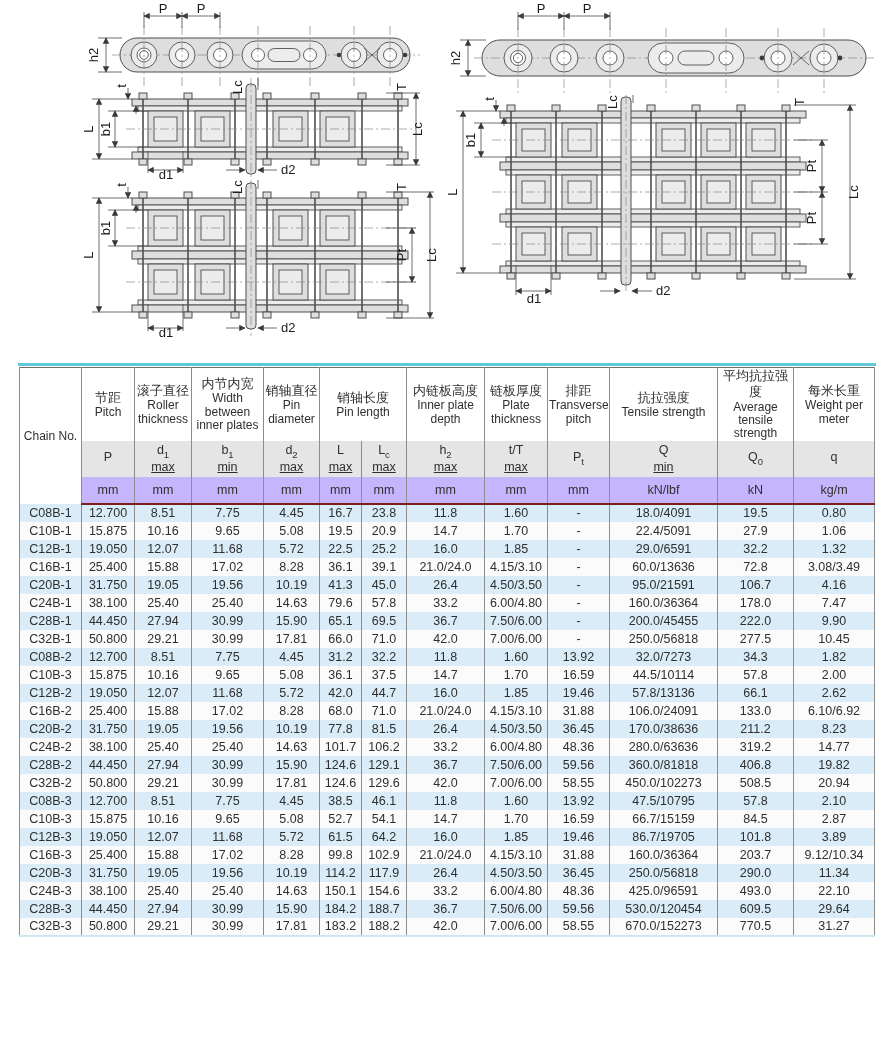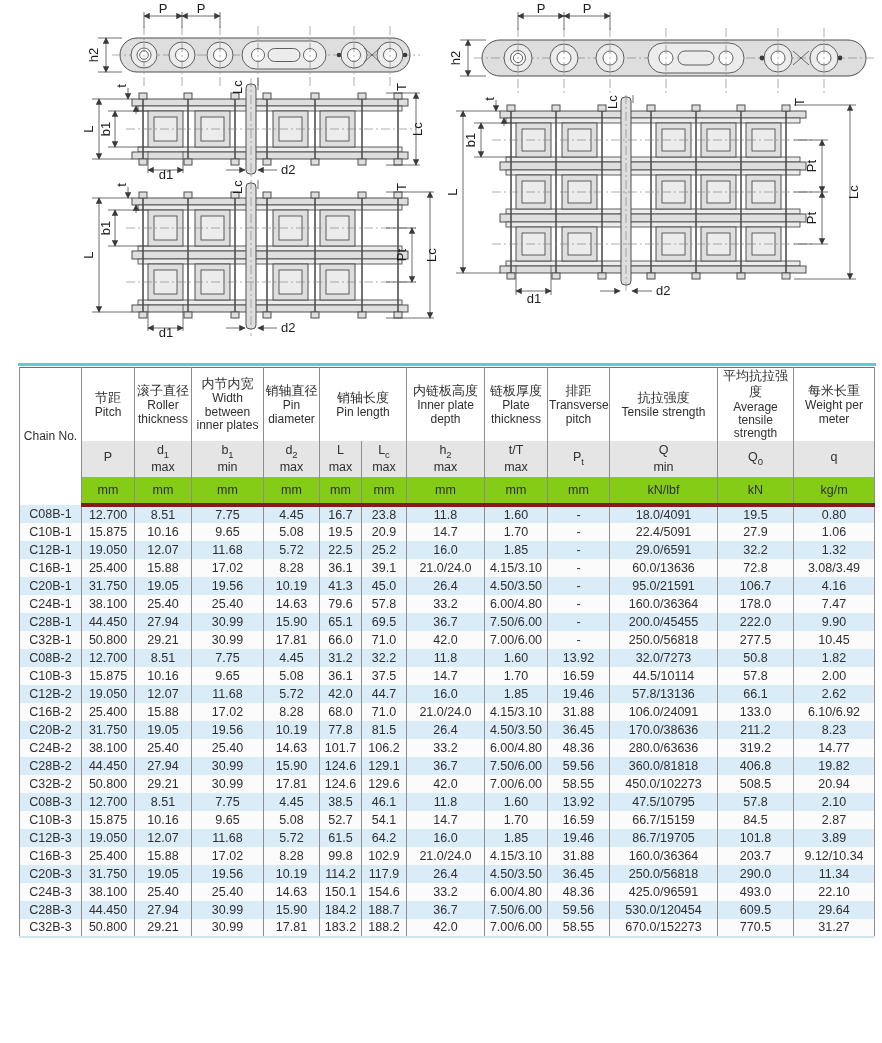--- a/index.html
+++ b/index.html
@@ -19,27 +19,27 @@
   
   .accent-line{position:absolute;left:18px;top:363px;width:858px;height:3px;}
   
   .spec-table{position:absolute;left:19px;top:367px;width:856px;border-collapse:collapse;
               table-layout:fixed;font-size:12.5px;color:#2f2f2f;
               border:1px solid #6f6f6f;border-bottom:2px solid #cfe4ef;}
   .spec-table th,.spec-table td{border-left:1px solid #8d8d8d;border-right:1px solid #8d8d8d;
               text-align:center;vertical-align:middle;font-weight:normal;overflow:hidden;padding:0 1px;}
   .spec-table thead tr.hrow1 th{height:70px;background:#ffffff;}
   .spec-table thead tr.hrow2 th{height:36px;background:#e5e5e5;}
-  .spec-table thead tr.hrow3 th{height:26px;background:#84cc16;border-bottom:4px solid #7f1d1d;}
+  .spec-table thead tr.hrow3 th{height:26px;background:#c4b5fd;border-bottom:2px solid #7f1d1d;}
   .spec-table thead th.chain-no{background:#ffffff;font-size:12px;}
   .cn{font-size:13px;line-height:1.25;}
   .en{font-size:12px;line-height:1.12;}
   .symline{font-size:12.5px;line-height:1.2;}
   .symline sub{font-size:9.5px;}
-  .qualline{font-size:12.5px;line-height:1.2;}
+  .qualline{font-size:12.5px;line-height:1.2;text-decoration:underline;}
   .spec-table tbody tr{height:18px;}
   .spec-table tbody tr:nth-child(odd){background:#d9ecf8;}
   .spec-table tbody tr:nth-child(even){background:#fbfbfb;}
 </style>
 </head>
 <body>
 
 <div class="page">
 
   <svg class="diag" style="left:92px;top:2px" width="330" height="88" viewBox="0 0 330 88">
@@ -661,21 +661,21 @@
           <td>12.700</td>
           <td>8.51</td>
           <td>7.75</td>
           <td>4.45</td>
           <td>31.2</td>
           <td>32.2</td>
           <td>11.8</td>
           <td>1.60</td>
           <td>13.92</td>
           <td>32.0/7273</td>
-          <td>50.8</td>
+          <td>34.3</td>
           <td>1.82</td>
         </tr>
         <tr>
           <td>C10B-3</td>
           <td>15.875</td>
           <td>10.16</td>
           <td>9.65</td>
           <td>5.08</td>
           <td>36.1</td>
           <td>37.5</td>

